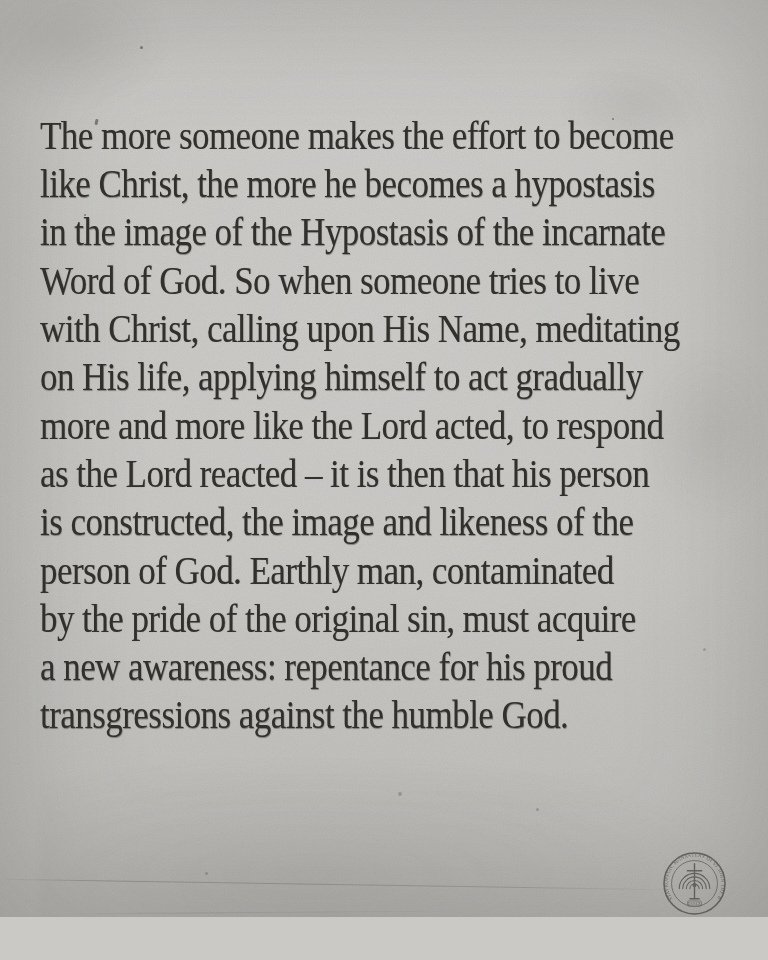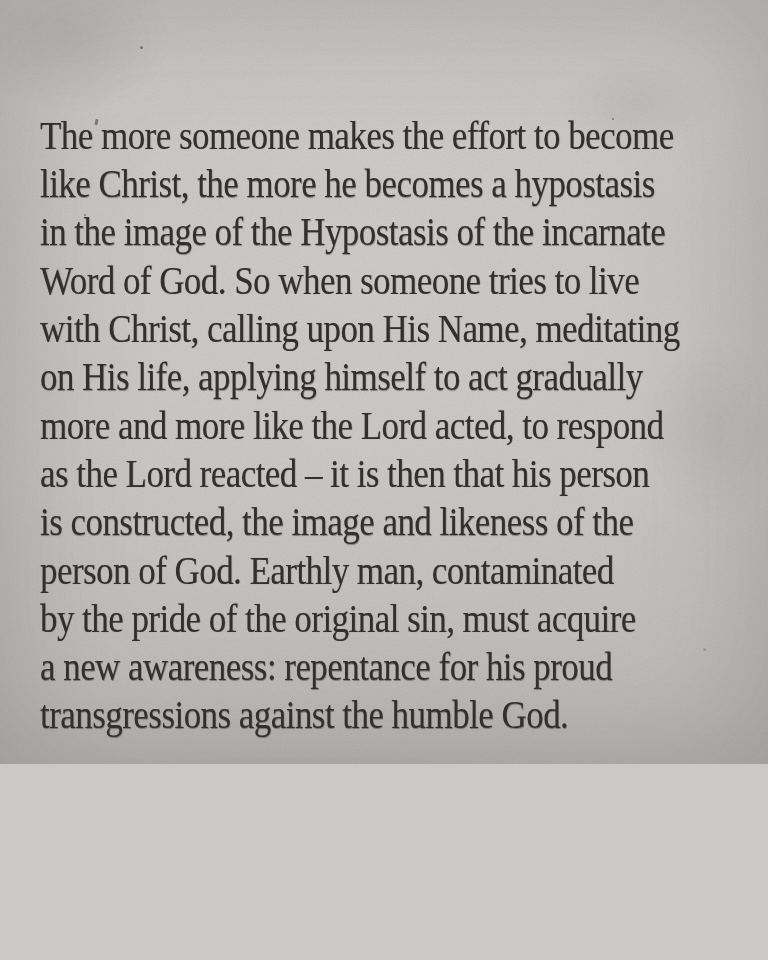--- a/index.html
+++ b/index.html
@@ -4,21 +4,21 @@
 <style>
   html, body { margin: 0; padding: 0; }
   body {
     width: 768px; height: 960px;
     font-family: "Liberation Serif", serif;
     background: var(--paper, #cac9c6);
     overflow: hidden;
   }
   .paper {
     position: relative;
-    width: 768px; height: 764px;
+    width: 768px; height: 917px;
     background:
       linear-gradient(to bottom, rgba(255,255,255,0.07) 0%, rgba(0,0,0,0) 30%, rgba(0,0,0,0) 62%, rgba(96,94,90,0.10) 100%),
       radial-gradient(ellipse 90% 70% at 48% 35%, rgba(255,255,255,0.10), rgba(0,0,0,0) 70%),
       var(--paper, #cac9c6);
     box-shadow: inset 0 0 130px 8px rgba(72,70,66,0.26);
     overflow: hidden;
     text-decoration: underline;
   }
   .noise {
     position: absolute; inset: 0;

